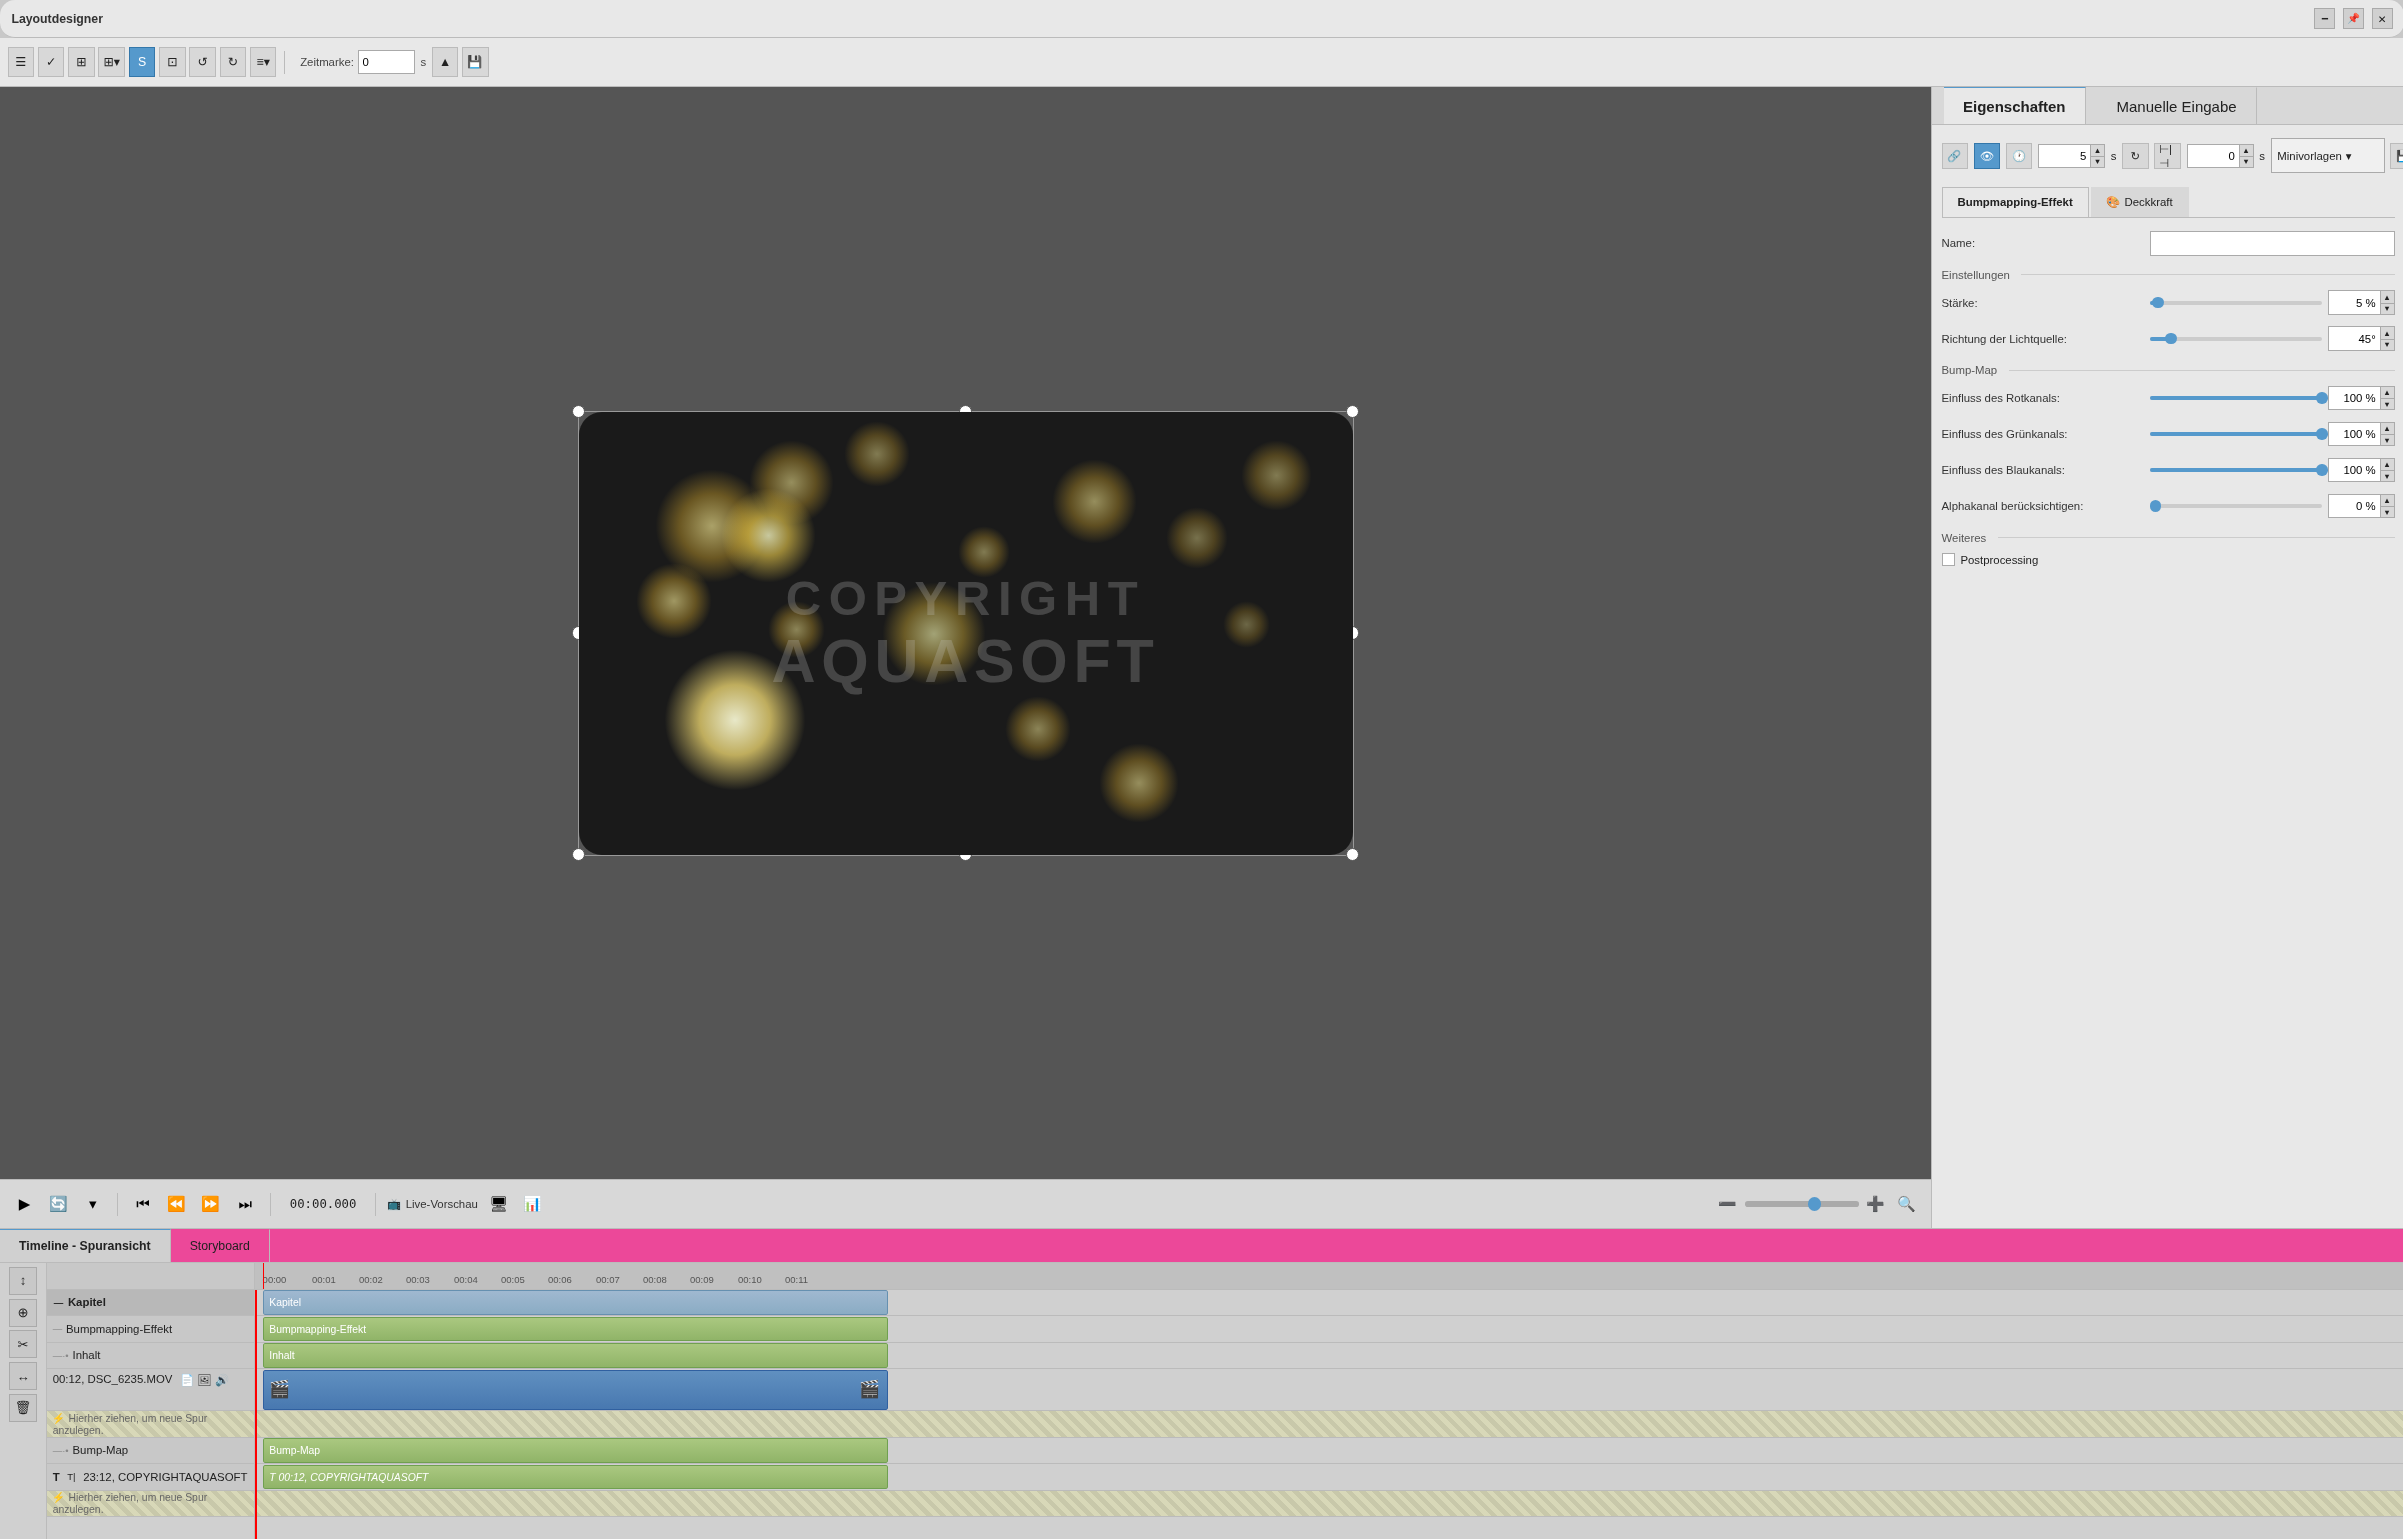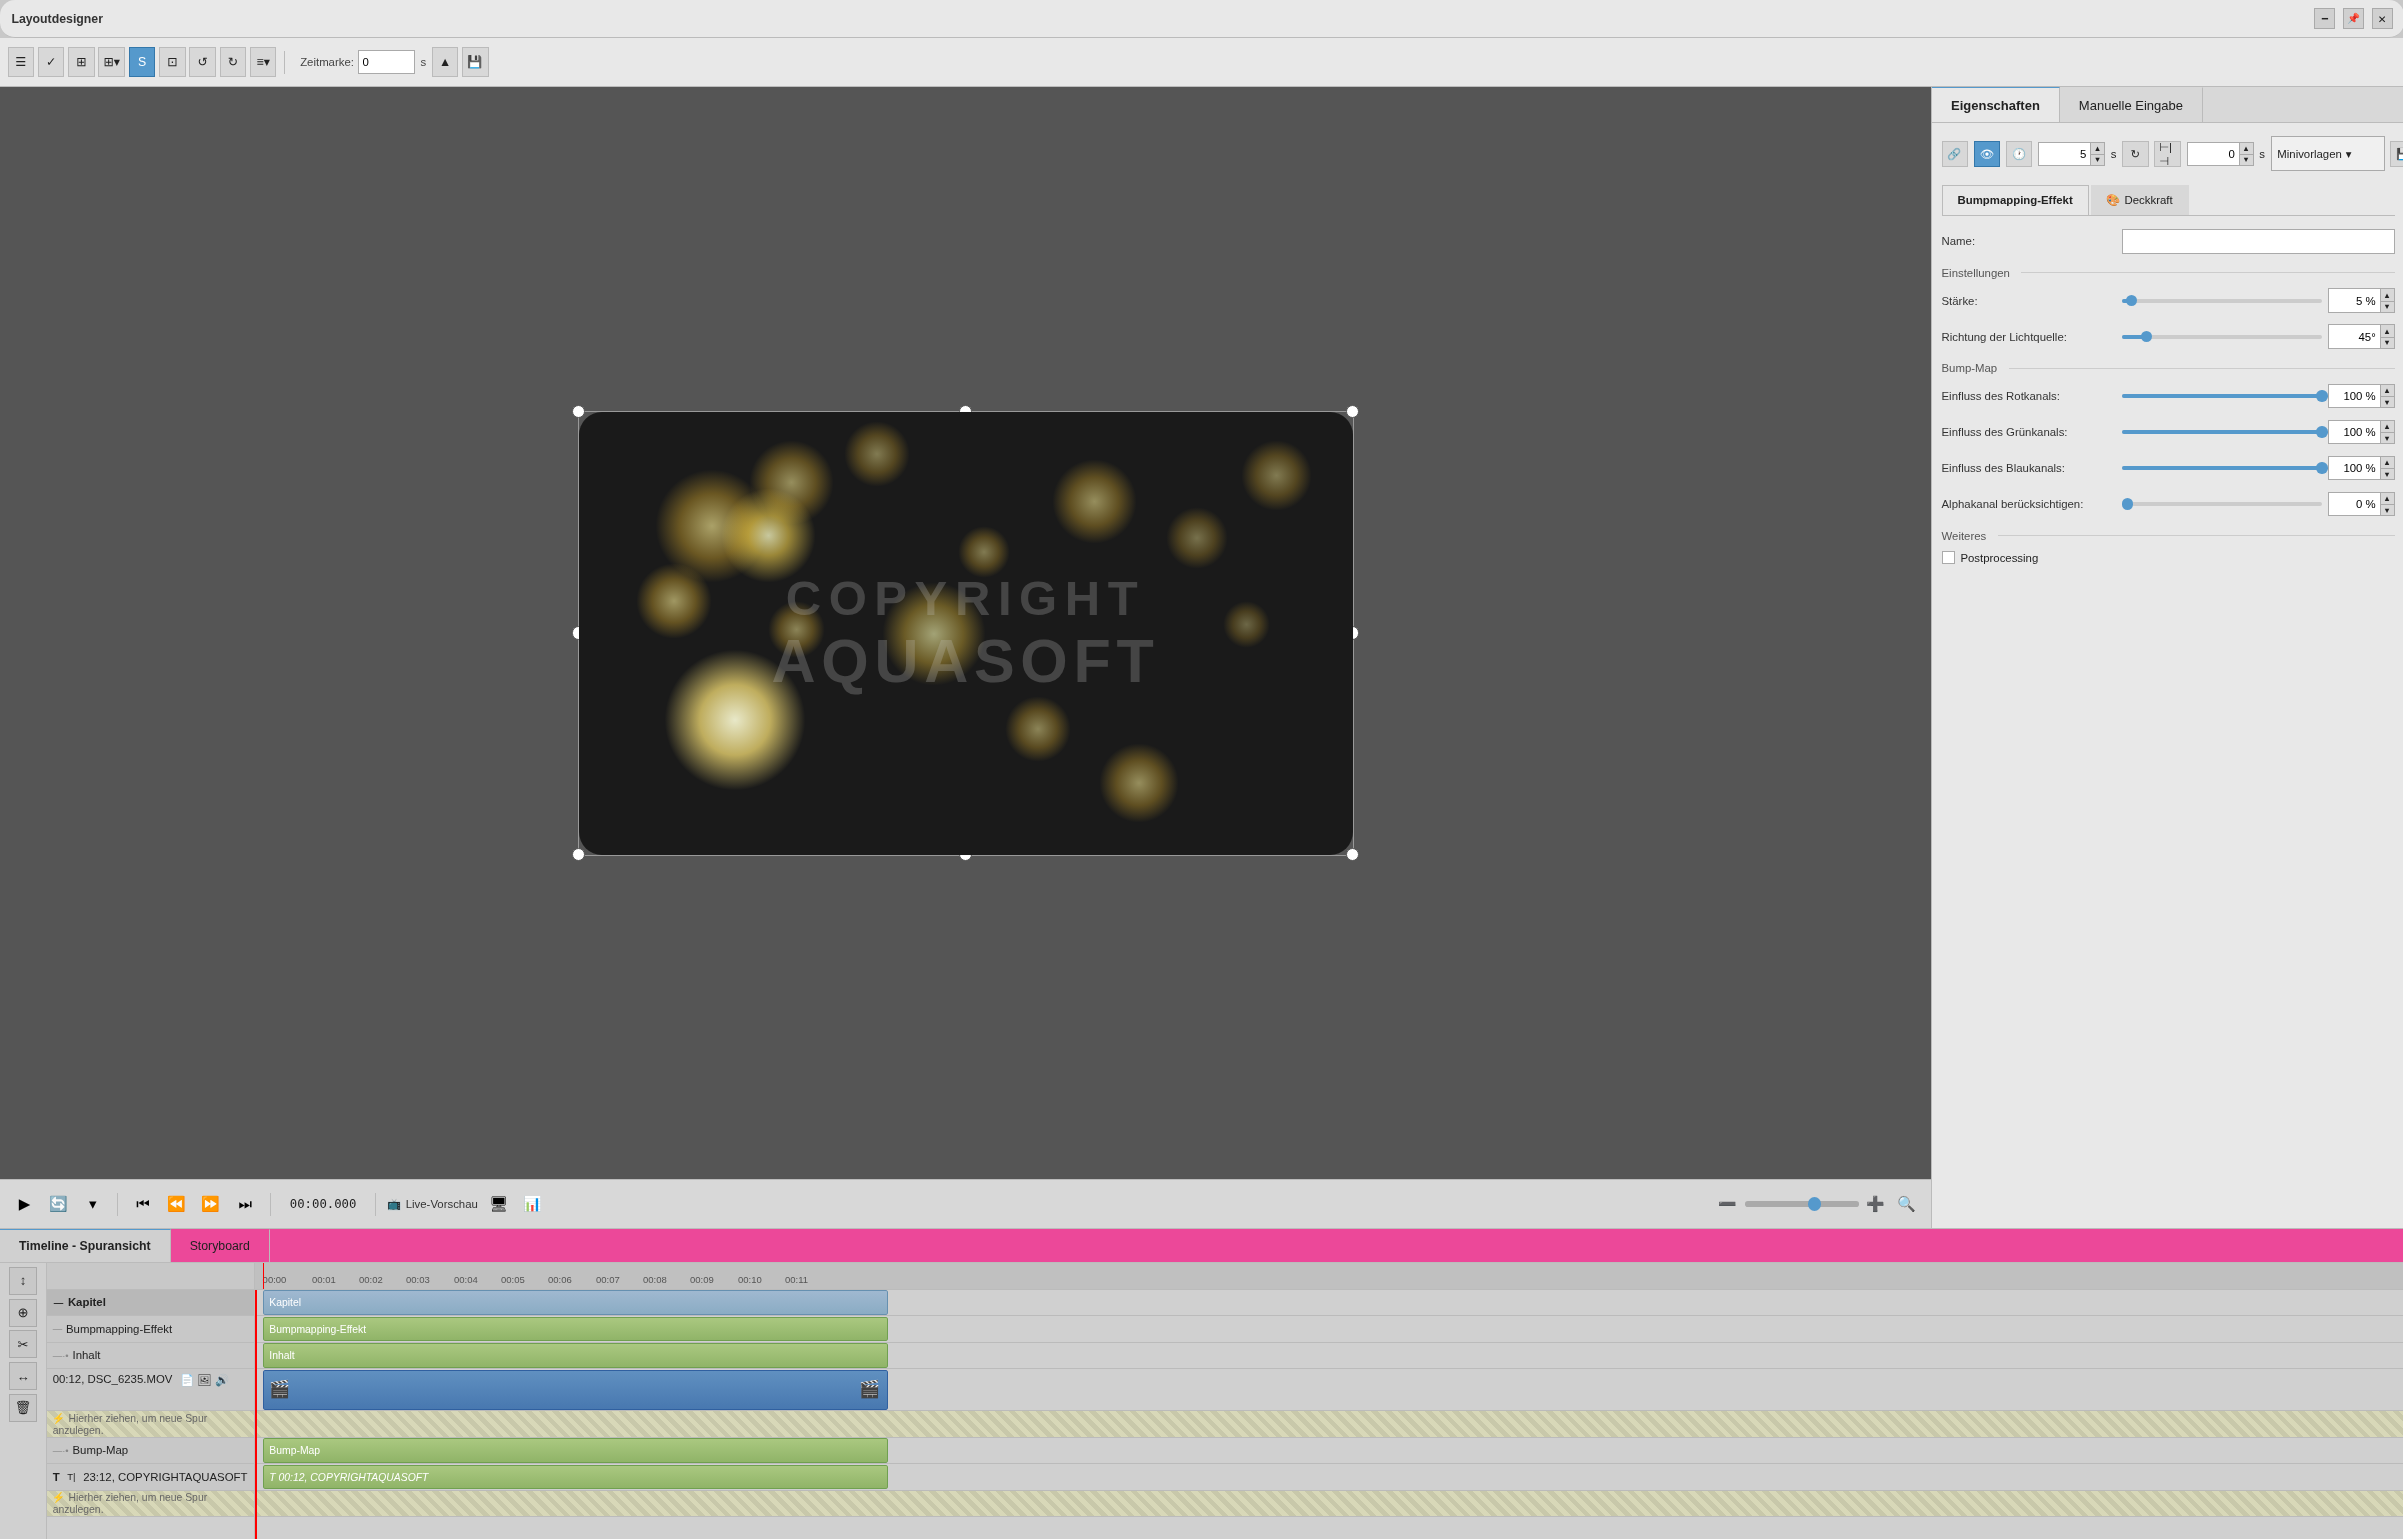--- a/index.html
+++ b/index.html
@@ -59,42 +59,42 @@
     .time-display { font-size: 12.3px; color: #222; font-family: monospace; margin: 0 7.6px; }
     .playback-separator { width: 0.9px; height: 23px; background: #bbb; margin: 0 3.8px; }
     .live-preview-btn { display: flex; align-items: center; gap: 3.8px; background: none; border: none; cursor: pointer; font-size: 11.4px; color: #333; }
     .zoom-area { display: flex; align-items: center; gap: 3.8px; margin-left: auto; }
     .zoom-slider { width: 114px; height: 5.7px; background: linear-gradient(to right, #aaa, #aaa); border-radius: 2.8px; position: relative; }
     .zoom-thumb { position: absolute; width: 13.2px; height: 13.2px; border-radius: 50%; background: #5599cc; top: -3.8px; left: 55%; }
 
     
     .right-panel { width: 473px; background: #e8e8e8; border-left: 0.9px solid #bbb; display: flex; flex-direction: column; flex-shrink: 0; }
     .right-panel-tabs { display: flex; background: #d8d8d8; border-bottom: 0.9px solid #bbb; }
-    .rpanel-tab { padding: 9.5px 19px; font-size: 13px; cursor: pointer; border-right: 0.9px solid #bbb; border-top: 1.9px solid transparent; }
+    .rpanel-tab { padding: 9.5px 19px; font-size: 15px; cursor: pointer; border-right: 0.9px solid #bbb; border-top: 1.9px solid transparent; margin-left: 12px; }
     .rpanel-tab.active { background: #e8e8e8; border-top: 1.9px solid #5599cc; font-weight: 600; }
 
     
     .props-content { flex: 1; padding: 9.5px; overflow-y: auto; }
 
     
     .mini-toolbar { display: flex; align-items: center; gap: 5.7px; margin-bottom: 9.5px; padding: 3.8px 0; }
     .mini-btn { height: 26.5px; min-width: 26.5px; background: #d8d8d8; border: 0.9px solid #bbb; display: flex; align-items: center; justify-content: center; cursor: pointer; font-size: 11.4px; padding: 0 3.8px; }
     .mini-btn.active { background: #5599cc; color: white; border-color: #3377aa; }
     .mini-select-box { height: 35px; background: #f0f0f0; border: 0.9px solid #aaa; padding: 0 5.7px; font-size: 11.4px; display: flex; align-items: center; gap: 3.8px; cursor: pointer; min-width: 114px; }
 
     
     .sub-tabs { display: flex; border-bottom: 0.9px solid #bbb; margin-bottom: 7.6px; }
     .sub-tab { padding: 7.6px 15px; font-size: 11.4px; cursor: pointer; border: 0.9px solid transparent; border-bottom: none; background: #d8d8d8; margin-right: 1.9px; display: flex; align-items: center; gap: 3.8px; }
     .sub-tab.active { background: #e8e8e8; border-color: #bbb; border-bottom-color: #e8e8e8; font-weight: 600; }
 
     
     .prop-section-title { font-size: 11.4px; color: #555; margin: 7.6px 0 3.8px; display: flex; align-items: center; gap: 5.7px; }
     .prop-section-title::after { content: ''; flex: 1; height: 0.9px; background: #ccc; margin-left: 5.7px; }
     .prop-row { display: flex; align-items: center; padding: 5.7px 0; border-bottom: none; }
-    .prop-label { width: 180px; font-size: 11.4px; color: #333; flex-shrink: 0; }
+    .prop-label { width: 208px; font-size: 11.4px; color: #333; flex-shrink: 0; }
     .prop-control { flex: 1; display: flex; align-items: center; gap: 5.7px; }
     .prop-name-input { flex: 1; height: 24.6px; border: 0.9px solid #aaa; padding: 0 5.7px; font-size: 11.4px; background: white; }
     .slider-track { flex: 1; height: 3.8px; background: #ccc; border-radius: 1.9px; position: relative; }
     .slider-fill { height: 100%; background: #5599cc; border-radius: 1.9px; }
     .slider-thumb { position: absolute; width: 11.4px; height: 11.4px; border-radius: 50%; background: #5599cc; top: -3.8px; }
     .spin-box { display: flex; }
     .spin-input { width: 52px; height: 24.6px; border: 0.9px solid #aaa; border-right: none; padding: 0 3.8px; font-size: 11.4px; background: white; text-align: right; }
     .spin-arrows { display: flex; flex-direction: column; }
     .spin-arrow { height: 12.3px; width: 15px; background: #d8d8d8; border: 0.9px solid #aaa; display: flex; align-items: center; justify-content: center; cursor: pointer; font-size: 7.6px; }
     .spin-arrow:first-child { border-bottom: none; }

